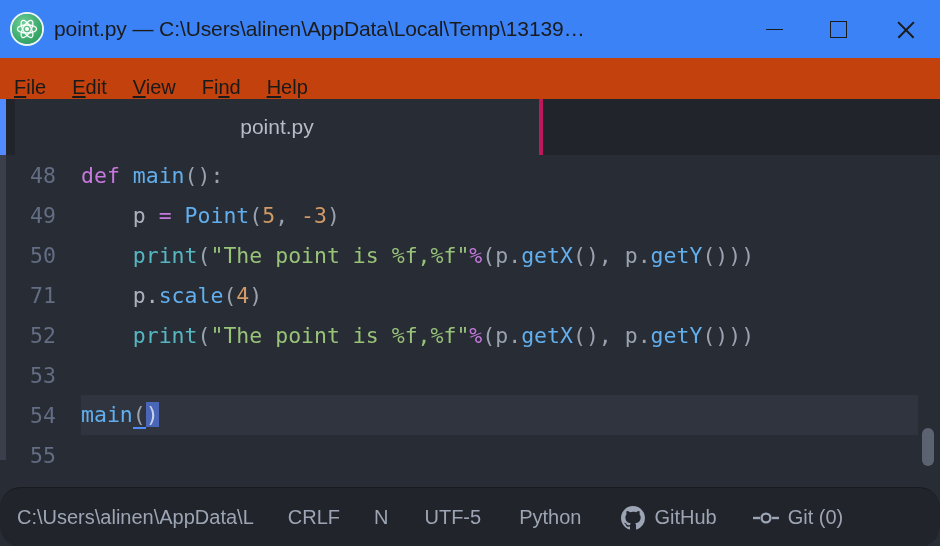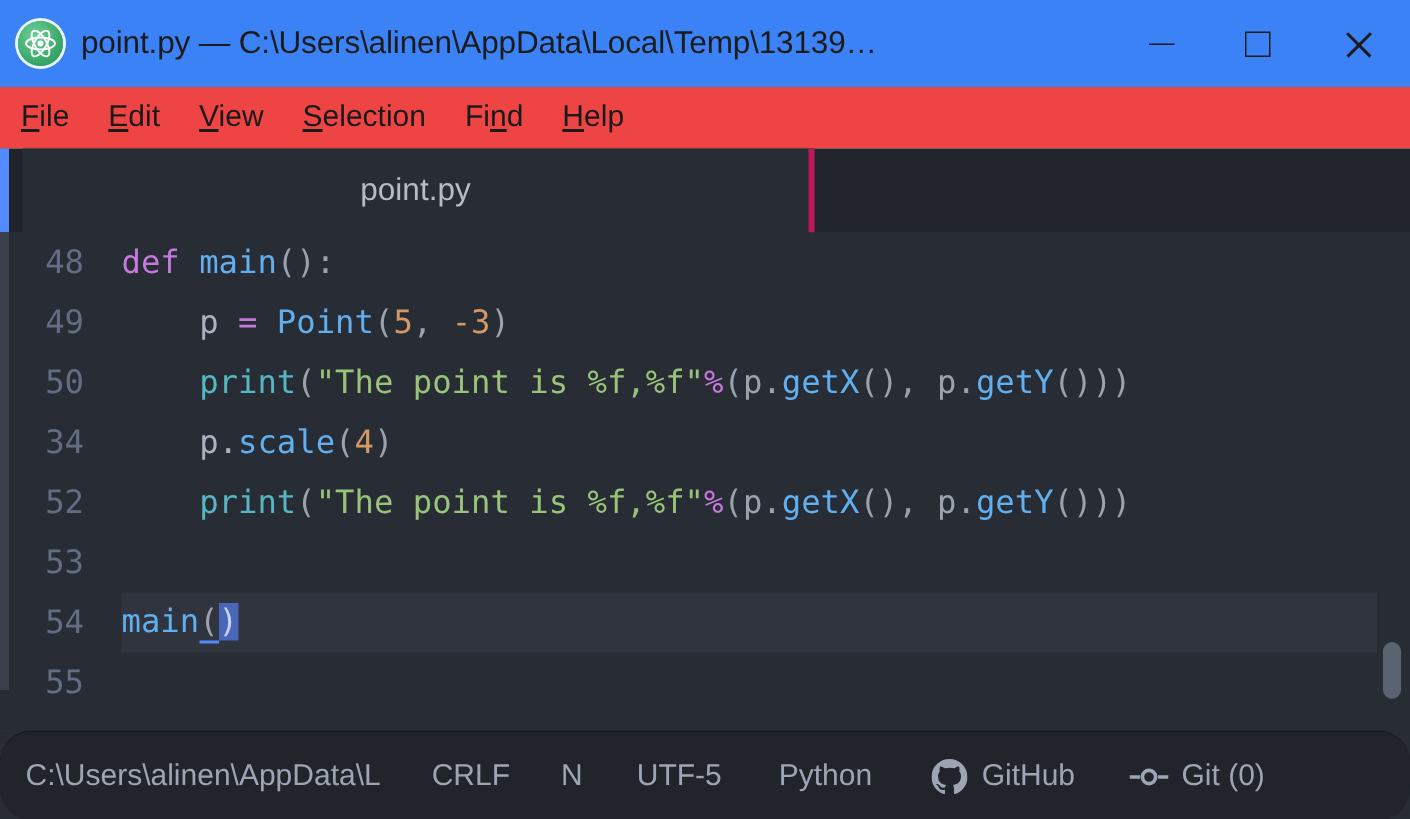--- a/index.html
+++ b/index.html
@@ -66,23 +66,23 @@
     width: 22px; height: 1.6px; background: #1b1b1b;
   }
   .wc-close::before { transform: rotate(45deg); }
   .wc-close::after  { transform: rotate(-45deg); }
 
   
   .menubar {
     position: absolute;
     left: 0; top: 58px;
     width: 940px; height: 41px;
-    background: #ef4444;
-    display: flex;
-    align-items: center;
+    background: #c2410c;
+    display: flex;
+    align-items: flex-end;
     border-bottom: 1px solid #dddddd;
   }
   .menu-item {
     font-size: 20px;
     color: #1a1a1a;
     padding: 0 13px;
     white-space: nowrap;
     cursor: default;
   }
   .menu-item:first-child { padding-left: 14px; }
@@ -256,39 +256,38 @@
       <div class="win-btn close">
         <span class="wc-close"></span>
       </div>
     </div>
   </div>
 
   <div class="menubar" id="menubar">
       <div class="menu-item"><u>F</u>ile</div>
       <div class="menu-item"><u>E</u>dit</div>
       <div class="menu-item"><u>V</u>iew</div>
-      <div class="menu-item"><u>S</u>election</div>
       <div class="menu-item">Fi<u>n</u>d</div>
       <div class="menu-item"><u>H</u>elp</div>
     </div>
 
   <div class="tabbar">
     <div class="tab-accent"></div>
     <div class="tab">
       <span class="tab-title">point.py</span>
     </div>
   </div>
 
   <div class="editor">
     <div class="left-rail"></div>
     <div class="code-lines" id="code-lines">
         <div class="line"><div class="gutter">48</div><div class="code"><span class="t-key">def </span><span class="t-fn">main</span><span class="t-punc">():</span></div></div>
         <div class="line"><div class="gutter">49</div><div class="code"><span class="t-var">    p </span><span class="t-key">= </span><span class="t-fn">Point</span><span class="t-punc">(</span><span class="t-num">5</span><span class="t-punc">, </span><span class="t-num">-3</span><span class="t-punc">)</span></div></div>
         <div class="line"><div class="gutter">50</div><div class="code"><span class="t-var">    </span><span class="t-builtin">print</span><span class="t-punc">(</span><span class="t-str">"The point is %f,%f"</span><span class="t-key">%</span><span class="t-punc">(p.</span><span class="t-fn">getX</span><span class="t-punc">(), p.</span><span class="t-fn">getY</span><span class="t-punc">()))</span></div></div>
-        <div class="line"><div class="gutter">34</div><div class="code"><span class="t-var">    p.</span><span class="t-fn">scale</span><span class="t-punc">(</span><span class="t-num">4</span><span class="t-punc">)</span></div></div>
+        <div class="line"><div class="gutter">71</div><div class="code"><span class="t-var">    p.</span><span class="t-fn">scale</span><span class="t-punc">(</span><span class="t-num">4</span><span class="t-punc">)</span></div></div>
         <div class="line"><div class="gutter">52</div><div class="code"><span class="t-var">    </span><span class="t-builtin">print</span><span class="t-punc">(</span><span class="t-str">"The point is %f,%f"</span><span class="t-key">%</span><span class="t-punc">(p.</span><span class="t-fn">getX</span><span class="t-punc">(), p.</span><span class="t-fn">getY</span><span class="t-punc">()))</span></div></div>
         <div class="line"><div class="gutter">53</div><div class="code"></div></div>
         <div class="line active"><div class="line-bg"></div><div class="gutter">54</div><div class="code"><span class="t-fn">main</span><span class="t-punc brk-underline">(</span><span class="t-punc cursor-block">)</span></div></div>
         <div class="line"><div class="gutter">55</div><div class="code"></div></div>
       </div>
     <div class="hscroll-track">
       
     </div>
     <div class="vscroll-thumb"></div>
   </div>

